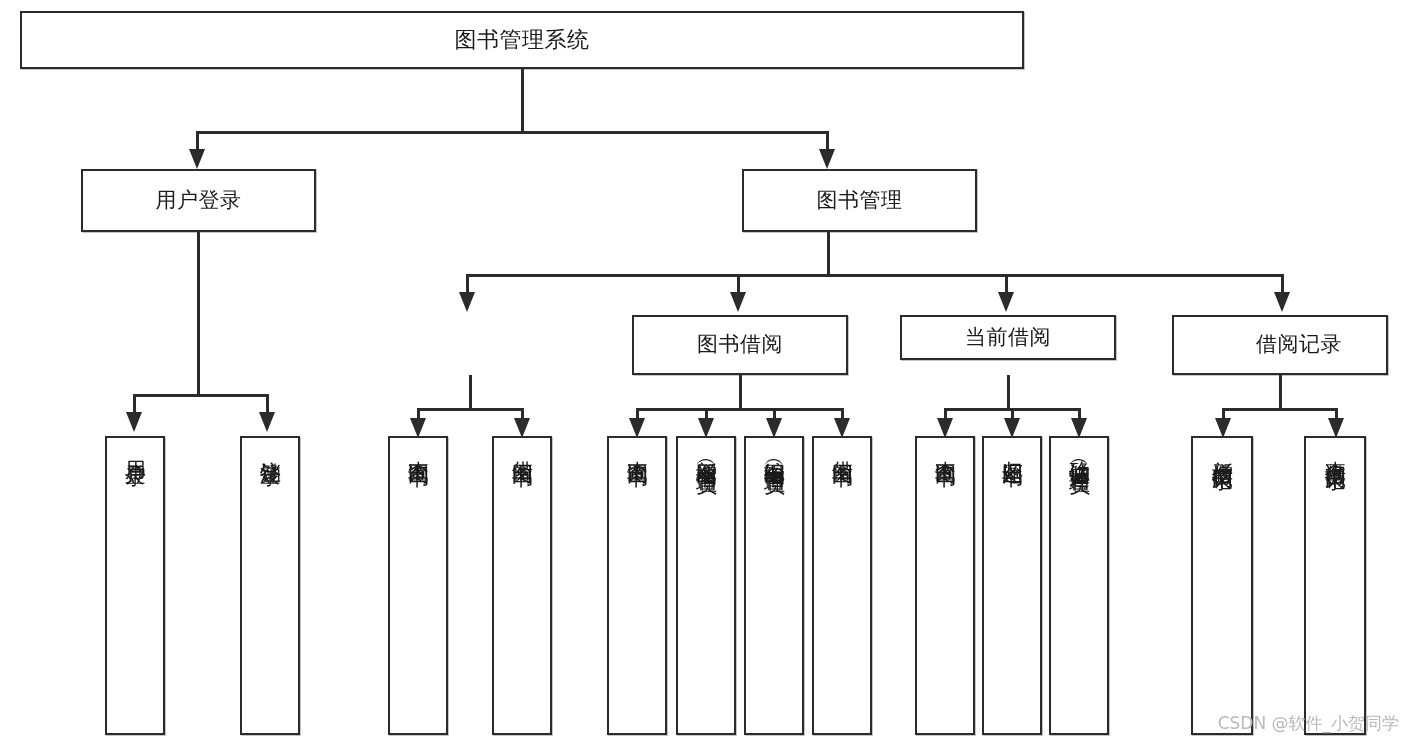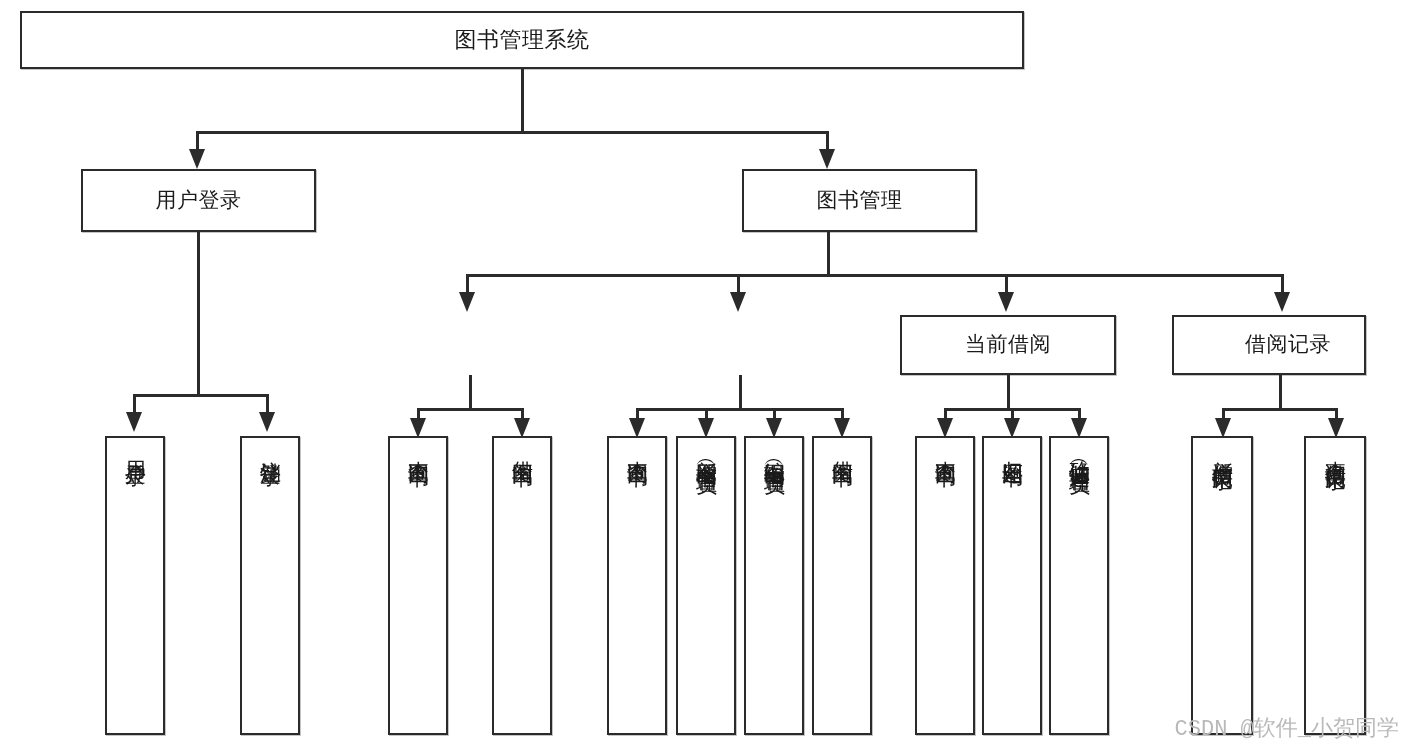--- a/index.html
+++ b/index.html
@@ -69,26 +69,25 @@
     width: 0;
     height: 0;
     border-left: 8px solid transparent;
     border-right: 8px solid transparent;
     border-top: 20px solid #2b2b2b;
   }
   
   #watermark {
     position: absolute;
     right: 6px;
-    bottom: 4px;
-    font-size: 22px;
+    bottom: 12px;
+    font-size: 17px;
     color: #b9b9b9;
     white-space: nowrap;
     user-select: none;
-    font-family: Liberation Mono, monospace;
   }
 </style>
 </head>
 <body>
 
 <div id="canvas">
 
   <div class="node horiz root" style="left:20px; top:11px; width:1004px; height:58px;">
     <span class="label">图书管理系统</span>
   </div>
@@ -120,26 +119,29 @@
   <div class="edge v" style="left:466px; top:274px; height:22px;"></div>
   <div class="edge v" style="left:737px; top:274px; height:22px;"></div>
   <div class="edge v" style="left:1005px; top:274px; height:22px;"></div>
   <div class="edge v" style="left:1281px; top:274px; height:22px;"></div>
   <div class="arrow" style="left:459px; top:292px;"></div>
   <div class="arrow" style="left:730px; top:292px;"></div>
   <div class="arrow" style="left:998px; top:292px;"></div>
   <div class="arrow" style="left:1274px; top:292px;"></div>
 
 
-
-  <div class="node horiz" style="left:900px; top:315px; width:216px; height:60px;">
+  <div class="node horiz" style="left:632px; top:315px; width:216px; height:60px;">
+    <span class="label">图书借阅</span>
+  </div>
+
+  <div class="node horiz" style="left:900px; top:315px; width:216px; height:45px;">
     <span class="label">当前借阅</span>
   </div>
 
-  <div class="node horiz" style="left:1172px; top:315px; width:194px; height:60px;padding-left:38px;">
+  <div class="node horiz" style="left:1172px; top:315px; width:216px; height:60px;padding-left:38px;">
     <span class="label">借阅记录</span>
   </div>
 
   <div class="edge v" style="left:469px; top:375px; height:36px;"></div>
   <div class="edge h" style="left:417px; top:408px; width:107px;"></div>
   <div class="edge v" style="left:417px; top:408px; height:14px;"></div>
   <div class="edge v" style="left:521px; top:408px; height:14px;"></div>
   <div class="arrow" style="left:410px; top:418px;"></div>
   <div class="arrow" style="left:514px; top:418px;"></div>
 

